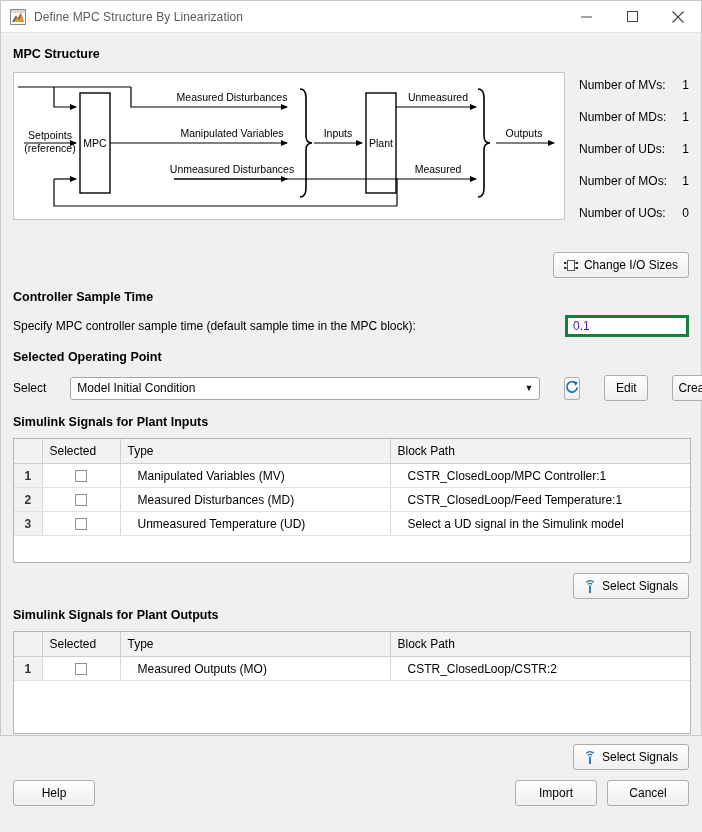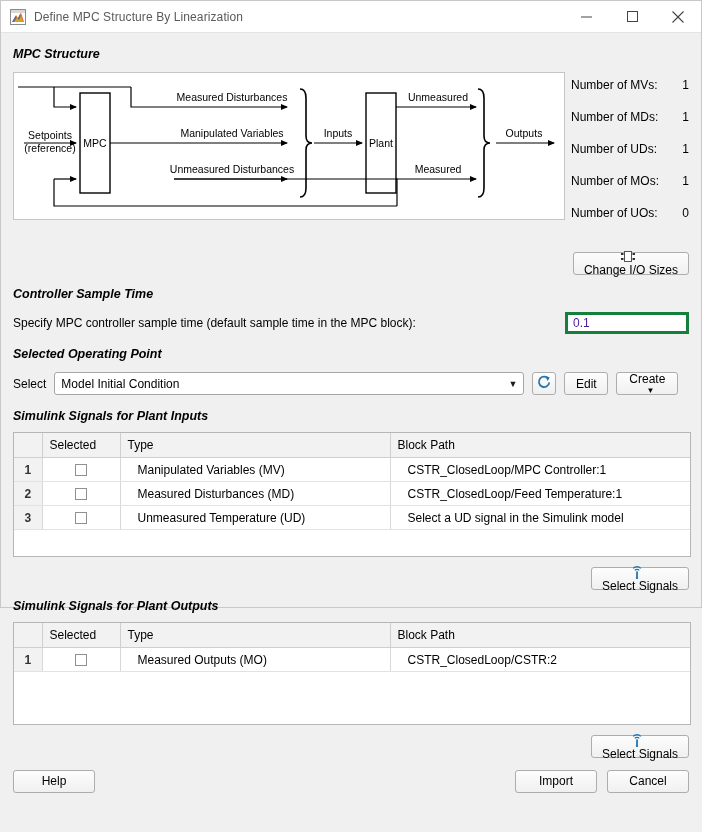--- a/index.html
+++ b/index.html
@@ -11,21 +11,21 @@
     height: 832px;
     background: #f0f0f0;
     font-family: "Liberation Sans", sans-serif;
     font-size: 12px;
     color: #000;
     overflow: hidden;
     position: relative;
   }
   .window {
     width: 702px;
-    height: 608px;
+    height: 736px;
     background: #f0f0f0;
     border: 1px solid #c8c8c8;
     box-sizing: border-box;
     display: flex;
     flex-direction: column;
   }
   
   .titlebar {
     height: 31px;
     min-height: 31px;
@@ -67,39 +67,38 @@
   .content {
     flex: 1 1 auto;
     position: relative;
     padding: 0 12px;
     box-sizing: border-box;
   }
   .section-title {
     font-weight: bold;
     font-size: 12.5px;
     color: #000;
-    font-style: italic;
   }
 
   
   .diagram-row {
     display: flex;
     align-items: flex-start;
   }
   .diagram-box {
     width: 552px;
     height: 148px;
     background: #ffffff;
     border: 1px solid #c4c4c4;
     box-sizing: border-box;
     position: relative;
   }
   .diagram-box svg { display: block; }
   .io-counts {
-    margin-left: 6px;
+    margin-left: 14px;
     width: 124px;
     padding-top: 6px;
   }
   .io-row {
     display: flex;
     justify-content: space-between;
     align-items: baseline;
     height: 32px;
     font-size: 12px;
   }
@@ -112,24 +111,23 @@
     border: 1px solid #adadad;
     border-radius: 3px;
     font-family: "Liberation Sans", sans-serif;
     font-size: 12px;
     color: #000;
     display: inline-flex;
     align-items: center;
     justify-content: center;
     box-sizing: border-box;
     cursor: default;
-    padding: 3px 10px;
+    padding: 12px 10px;
     height: 23px;
     white-space: nowrap;
-    flex-direction: column;
   }
   .btn .bicon {
     margin-right: 6px;
     display: inline-flex;
     align-items: center;
   }
   .right-align {
     display: flex;
     justify-content: flex-end;
   }
@@ -145,21 +143,21 @@
     padding: 0 5px;
     display: flex;
     align-items: center;
     color: #4c1d95;
   }
 
   
   .op-row {
     display: flex;
     align-items: center;
-    gap: 8px;
+    gap: 24px;
   }
   .op-label { font-size: 12px; }
   .combo {
     flex: 0 0 auto;
     width: 470px;
     height: 23px;
     background: #fff;
     border: 1px solid #a6a6a6;
     border-radius: 3px;
     box-sizing: border-box;

